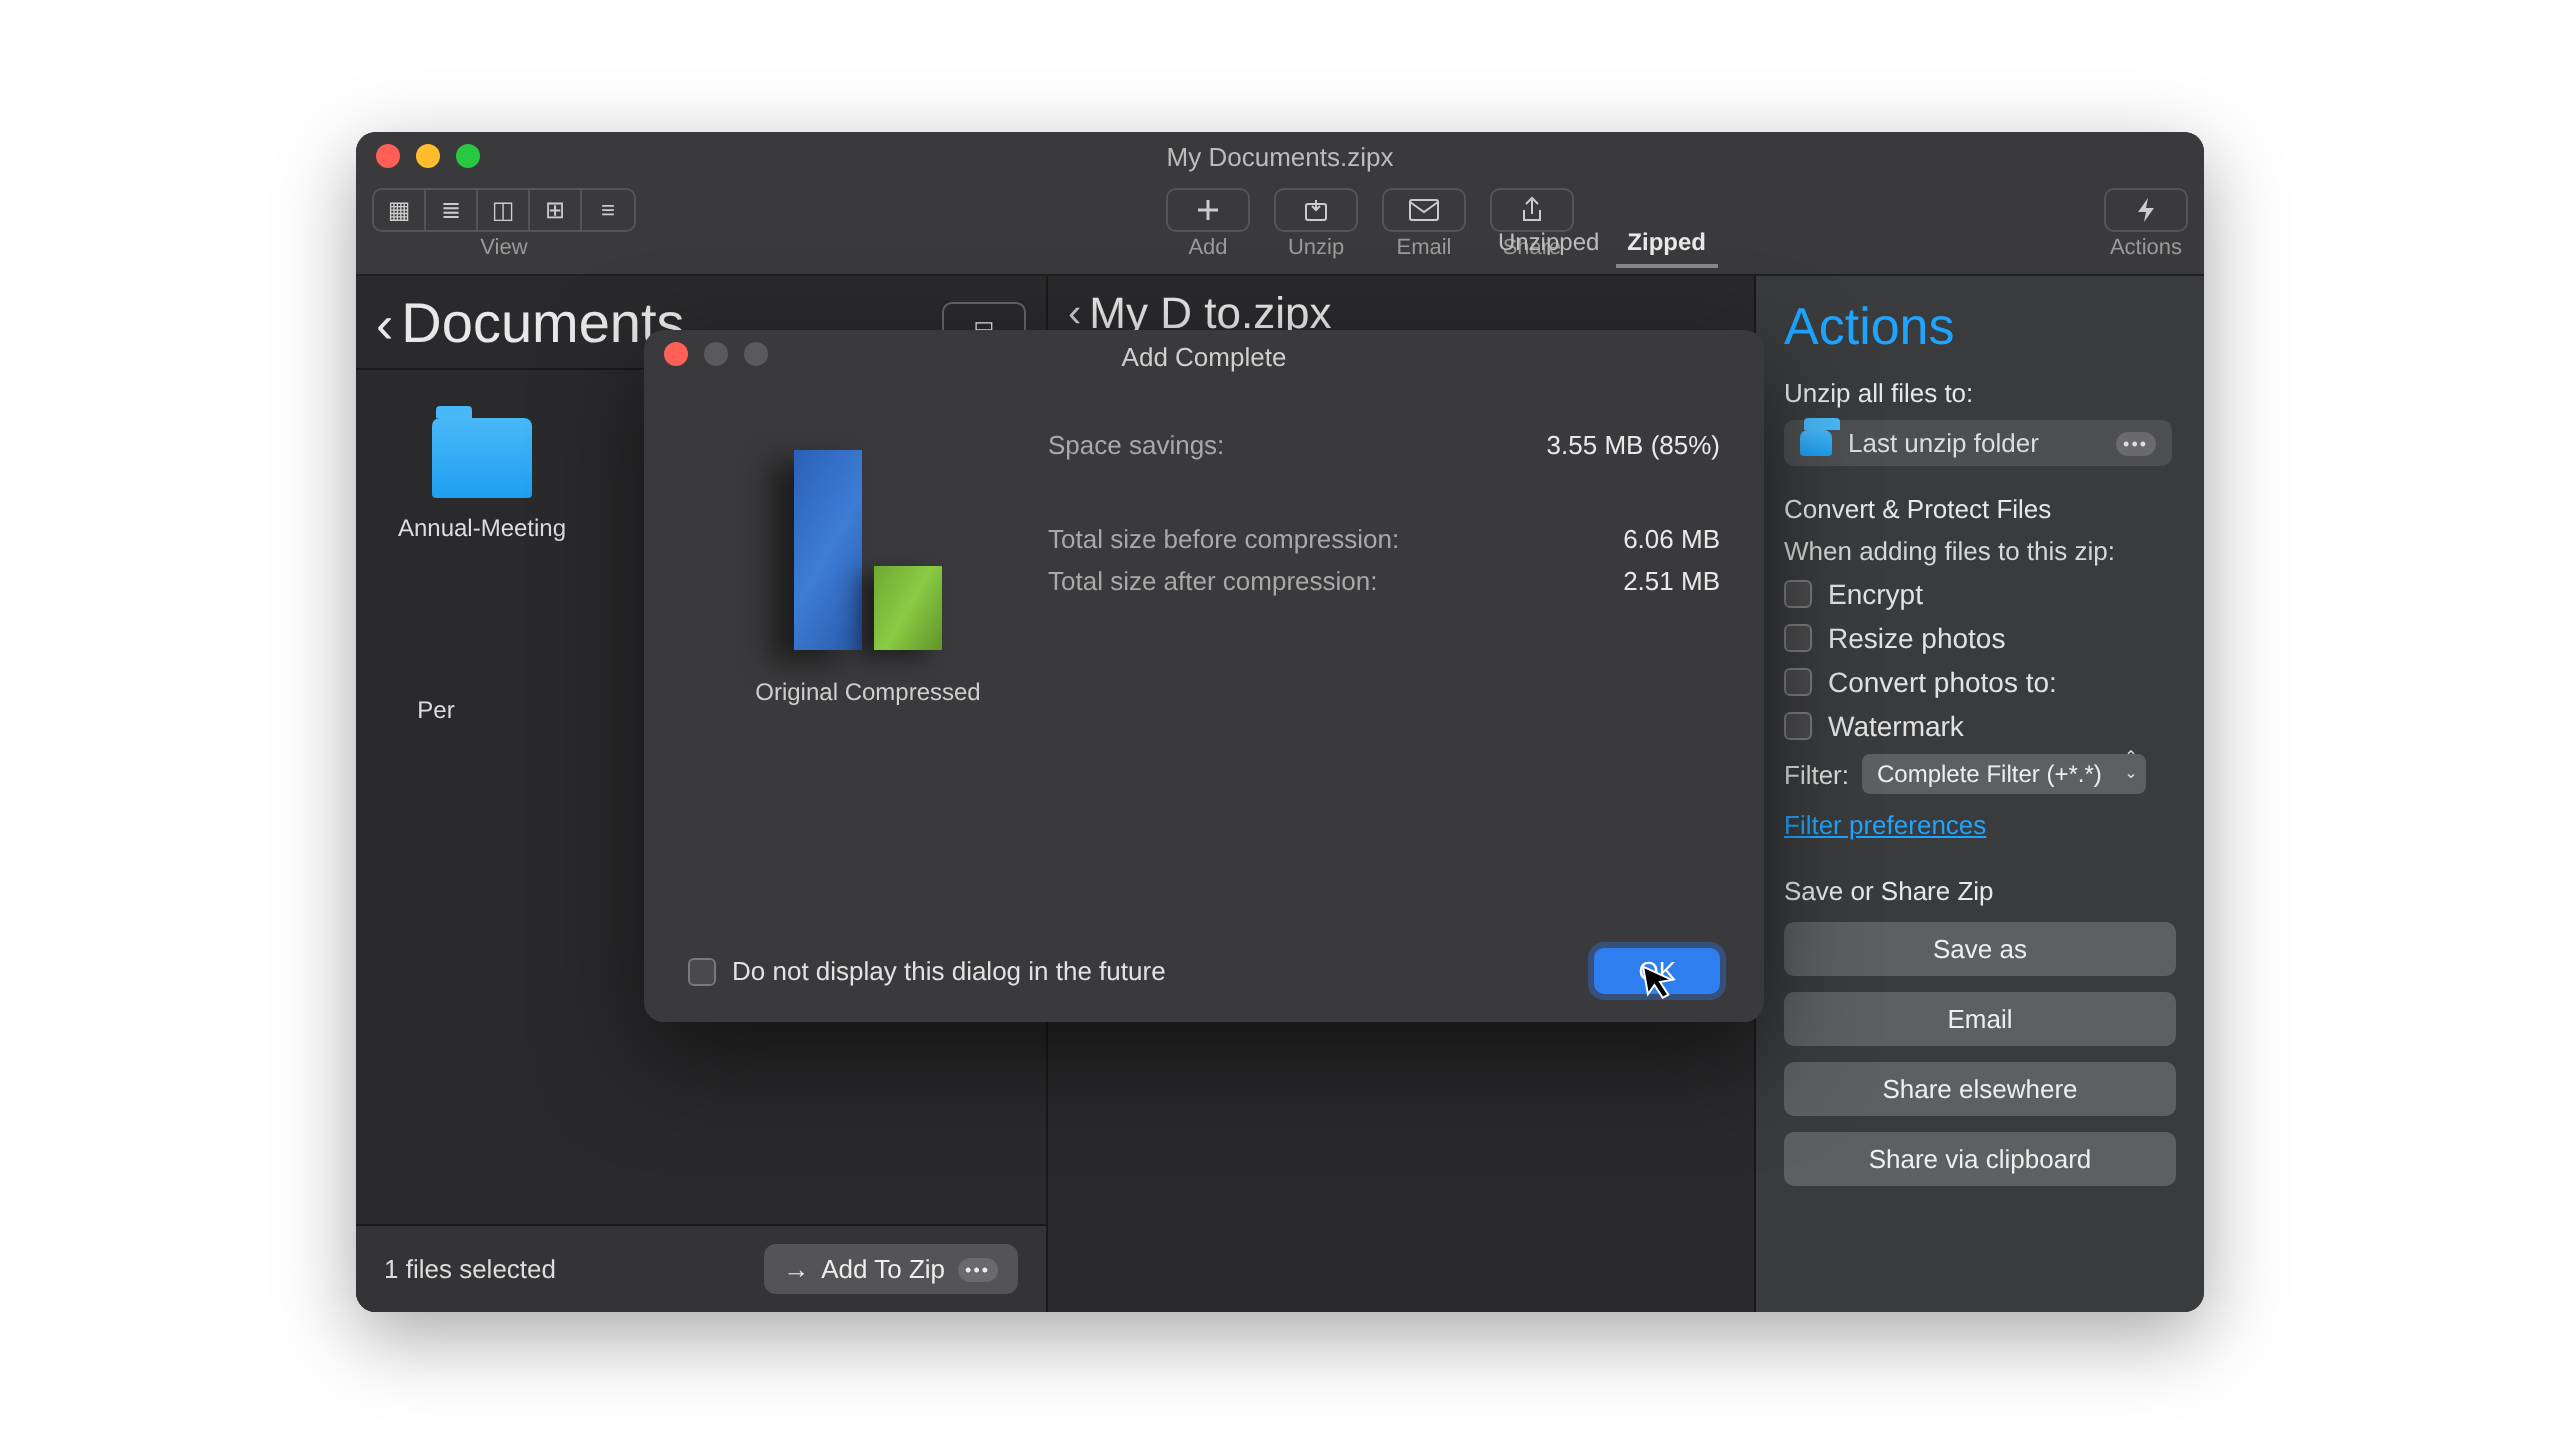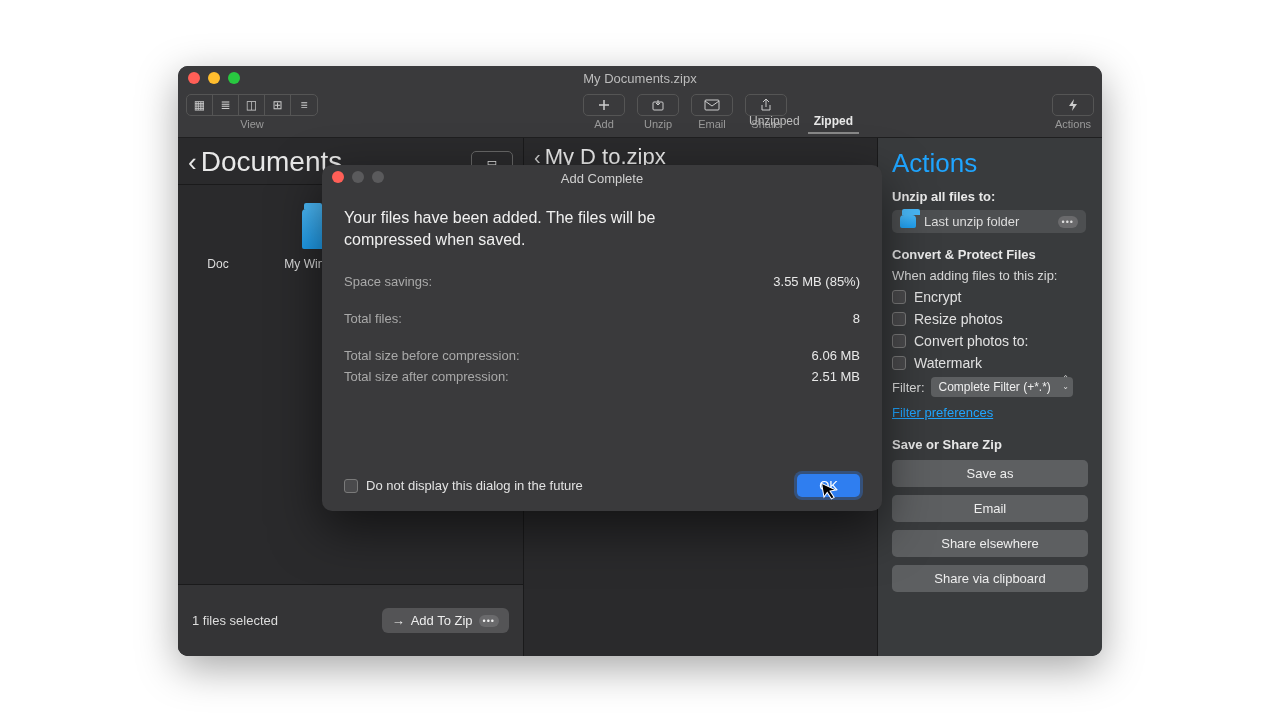--- a/index.html
+++ b/index.html
@@ -33,25 +33,25 @@
   .mid-header .chev{font-size:20px; color:#ccc;}
   .mid-title{font-size:22px; color:#e8e8e8; margin-left:4px;}
   .tabs { display:flex; gap:2px; padding:0 10px; position:absolute; right:8px; top:-28px; font-size:12px; color:#bdbdbd;}
   .tab { padding:4px 6px; }
   .tab.active{ color:#e8e8e8; font-weight:600; border-bottom:2px solid #888;}
   .folder-grid { display:flex; flex-wrap:wrap; gap:28px 46px; padding:24px 20px; }
   .folder-item { width:86px; text-align:center; font-size:12px; color:#ddd; line-height:1.25;}
   .folder-icon { width:50px; height:40px; margin:0 auto 8px; border-radius:4px 4px 2px 2px;
     background: linear-gradient(#49b8f8,#1e9ff0); position:relative;}
   .folder-icon::before{content:""; position:absolute; top:-6px; left:2px; width:18px; height:6px; background:#49b8f8; border-radius:2px 2px 0 0;}
-  .status-bar{ margin-top:auto; border-top:1px solid #1a1a1b; padding:23px 14px; display:flex; align-items:center; justify-content:space-between; font-size:13px; color:#ddd; background:#343436;}
+  .status-bar{ margin-top:auto; border-top:1px solid #1a1a1b; padding:9px 14px; display:flex; align-items:center; justify-content:space-between; font-size:13px; color:#ddd; background:#343436;}
   .pill-btn { background:#545456; border-radius:6px; padding:5px 10px; display:flex; align-items:center; gap:6px; font-size:13px; color:#eee; position:relative;}
   .pill-dots{ letter-spacing:1px; font-size:9px; background:#6a6a6c; border-radius:8px; padding:1px 4px;}
   .actions-h1 { color:#1fa5ff; font-size:26px; font-weight:400; margin-bottom:10px;}
-  .sec-h { font-size:13px; font-weight:700; color:#e8e8e8; margin:8px 0 6px;}
+  .sec-h { font-size:13px; font-weight:400; color:#e8e8e8; margin:8px 0 6px;}
   .dest-row{ display:flex; align-items:center; gap:8px; background:#4d4f51; border-radius:5px; padding:4px 8px; width:194px; font-size:13px;}
   .chk-row{ display:flex; align-items:center; gap:8px; font-size:14px; color:#e2e2e2; margin:6px 0;}
   .chk{ width:14px; height:14px; border:1px solid #7a7a7a; border-radius:3px; background:#4a4a4c;}
   .filter-row{display:flex; align-items:center; gap:6px; font-size:13px; margin-top:6px;}
   .select{ background:#5d5f61; border-radius:4px; padding:3px 22px 3px 8px; font-size:12px; position:relative; color:#eee;}
   .select::after{content:"⌃\A⌄"; white-space:pre; position:absolute; right:4px; top:-2px; font-size:8px; line-height:8px; color:#ddd;}
   .link{ color:#1fa5ff; text-decoration:underline; font-size:13px; display:inline-block; margin-top:8px;}
   .wide-btn{ background:#5d5f61; border-radius:5px; text-align:center; padding:6px 0; font-size:13px; color:#eee; margin-top:8px;}
   
   .dialog {
@@ -153,20 +153,24 @@
 
   <div class="content">
 
     <div class="pane-left">
       <div class="loc-header">
         <span class="chev">‹</span>
         <span>Documents</span>
         <span class="toggle">▭</span>
       </div>
       <div class="folder-grid">
+        <div class="folder-item">
+          <div class="folder-icon"></div>
+          <div>Annual-Meeting</div>
+        </div>
         <div class="folder-item" style="width:40px;">
           <div class="folder-icon" style="visibility:hidden;"></div>
           <div>Doc</div>
         </div>
         <div class="folder-item" style="width:86px;">
           <div class="folder-icon"></div>
           <div>My WinZip Files</div>
         </div>
         <div class="folder-item" style="width:40px;">
           <div class="folder-icon" style="visibility:hidden;"></div>
@@ -241,32 +245,34 @@
 
 <div class="dialog">
   <div class="d-titlebar">
     <div class="d-traffic">
       <div class="tl red"></div>
       <div class="tl"></div>
       <div class="tl"></div>
     </div>
     <span>Add Complete</span>
   </div>
-  <div class="d-msg">Your files have been added. The files will be compressed when saved.</div>
   <div class="d-body">
+    <div class="chart-area">
+      <div class="bars">
+        <div class="bar-orig"></div>
+        <div class="bar-comp"></div>
+      </div>
+      <div class="chart-lbl">Original Compressed</div>
+    </div>
     <div class="stats">
       <div class="stat-row">
         <span>Space savings:</span>
         <span class="val">3.55 MB (85%)</span>
       </div>
       <div class="stat-gap"></div>
-      <div class="stat-row">
-        <span>Total files:</span>
-        <span class="val">8</span>
-      </div>
       <div class="stat-gap"></div>
       <div class="stat-row">
         <span>Total size before compression:</span>
         <span class="val">6.06 MB</span>
       </div>
       <div class="stat-row">
         <span>Total size after compression:</span>
         <span class="val">2.51 MB</span>
       </div>
     </div>

